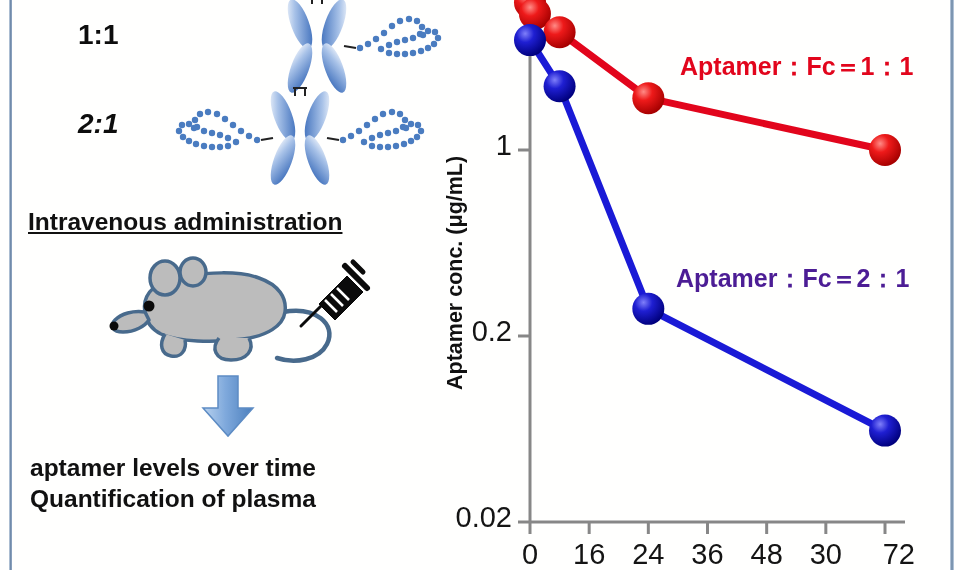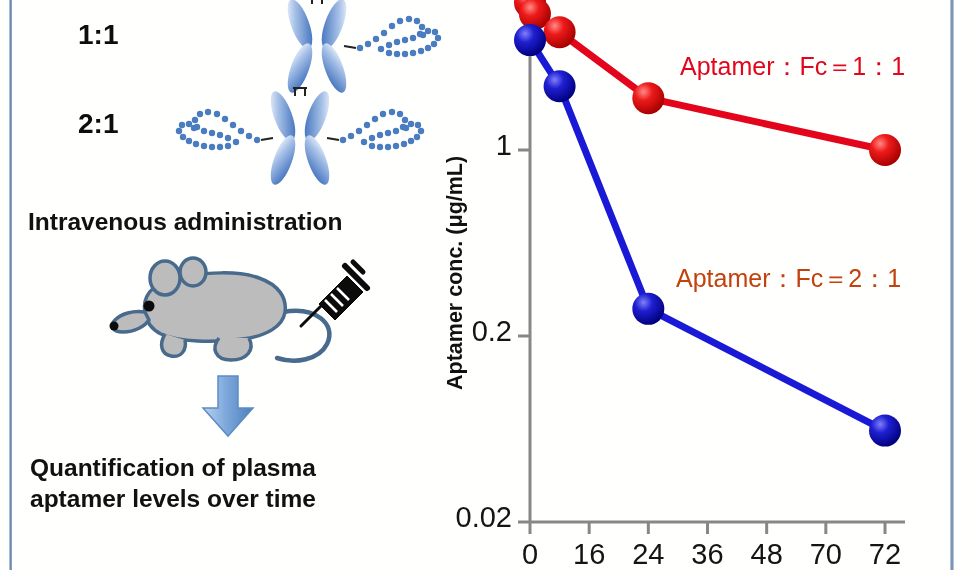--- a/index.html
+++ b/index.html
@@ -13,50 +13,50 @@
     background:linear-gradient(90deg,#cfdcea 0%,#6e88a8 45%,#93a9c4 100%);}
   .border-right2{position:absolute;left:950px;top:0;width:4px;height:570px;
     background:linear-gradient(90deg,#c7d5e6 0%,#64809f 50%,#cad8e8 100%);}
 
   
   .left{position:absolute;left:12px;top:0;width:420px;height:570px;}
 
   .ratio-label{position:absolute;font-weight:bold;color:#0d0d0d;
     font-size:28px;letter-spacing:0px;}
   .r11{left:66px;top:19px;}
-  .r21{left:66px;top:108px;}
+  .r21{left:66px;top:108px;font-style:italic;}
 
   .conj{position:absolute;}
   .conj11{left:240px;top:-26px;}
   .conj21{left:150px;top:68px;}
 
   .iv-title{position:absolute;left:16px;top:208px;font-size:24.5px;
-    font-weight:bold;color:#111;white-space:nowrap;}
+    font-weight:bold;color:#111;white-space:nowrap;text-decoration:underline;}
 
   .mouse-wrap{position:absolute;left:75px;top:240px;}
 
   .down-arrow{position:absolute;left:185px;top:374px;}
 
   .quant{position:absolute;left:18px;top:452px;font-size:24.5px;
     font-weight:bold;color:#111;line-height:1.28;}
 
   
   .chart{position:absolute;left:420px;top:0;width:530px;height:570px;}
   .ylabel-pos{position:absolute;left:443px;top:390px;
     transform:rotate(-90deg);transform-origin:left top;
     font-size:21.5px;font-weight:bold;color:#111;white-space:nowrap;}
 
   .ytick-label{position:absolute;font-size:29px;color:#141414;
     text-align:right;white-space:nowrap;}
   .xtick-label{position:absolute;font-size:29px;color:#141414;
     text-align:center;white-space:nowrap;}
 
-  .legend{position:absolute;font-size:25px;font-weight:normal;white-space:nowrap;}
+  .legend{position:absolute;font-size:25px;font-weight:bold;white-space:nowrap;}
   .legend-red{left:680px;top:50px;color:#e2051c;}
-  .legend-blue{left:676px;top:262px;color:#c2410c;}
+  .legend-blue{left:676px;top:262px;color:#4c1d95;}
 </style>
 </head>
 <body>
 
 <div class="frame">
 
   <div class="border-left"></div>
   <div class="border-right2"></div>
 
   <div class="left">
@@ -232,22 +232,22 @@
             <stop offset="0%" stop-color="#b9d2ee"></stop>
             <stop offset="45%" stop-color="#7fa9dc"></stop>
             <stop offset="100%" stop-color="#4b7fbd"></stop>
           </linearGradient>
         </defs>
         <path d="M21 2 L41 2 L41 34 L56 34 L31 62 L6 34 L21 34 Z" fill="url(#arrg)" stroke="#5d8cc4" stroke-width="1.5"></path>
       </svg>
     </div>
 
     <div class="quant">
+      <div>aptamer levels over time</div>
       <div>Quantification of plasma</div>
-      <div>aptamer levels over time</div>
     </div>
   </div>
 
   <div class="chart">
     <svg id="plot" width="530" height="570" viewBox="0 0 530 570">
       <defs>
         <radialGradient id="redball" cx="35%" cy="30%" r="72%">
           <stop offset="0%" stop-color="#ff8b86"></stop>
           <stop offset="38%" stop-color="#ee1a1a"></stop>
           <stop offset="100%" stop-color="#a60000"></stop>
@@ -298,16 +298,16 @@
 
   <div class="legend legend-red">Aptamer：Fc＝1：1</div>
   <div class="legend legend-blue">Aptamer：Fc＝2：1</div>
 
   <div id="xticklabels">
       <div class="xtick-label" style="left: 500px; top: 538px; width: 60px;">0</div>
       <div class="xtick-label" style="left: 559.167px; top: 538px; width: 60px;">16</div>
       <div class="xtick-label" style="left: 618.333px; top: 538px; width: 60px;">24</div>
       <div class="xtick-label" style="left: 677.5px; top: 538px; width: 60px;">36</div>
       <div class="xtick-label" style="left: 736.667px; top: 538px; width: 60px; text-align: center;">48</div>
-      <div class="xtick-label" style="left: 795.833px; top: 538px; width: 60px;">70</div>
-      <div class="xtick-label" style="left: 855px; top: 538px; width: 60px;">72</div>
+      <div class="xtick-label" style="left: 795.833px; top: 538px; width: 60px;">30</div>
+      <div class="xtick-label" style="left: 855px; top: 538px; width: 60px; text-align: right;">72</div>
     </div>
 </div>
 
 </body></html>

